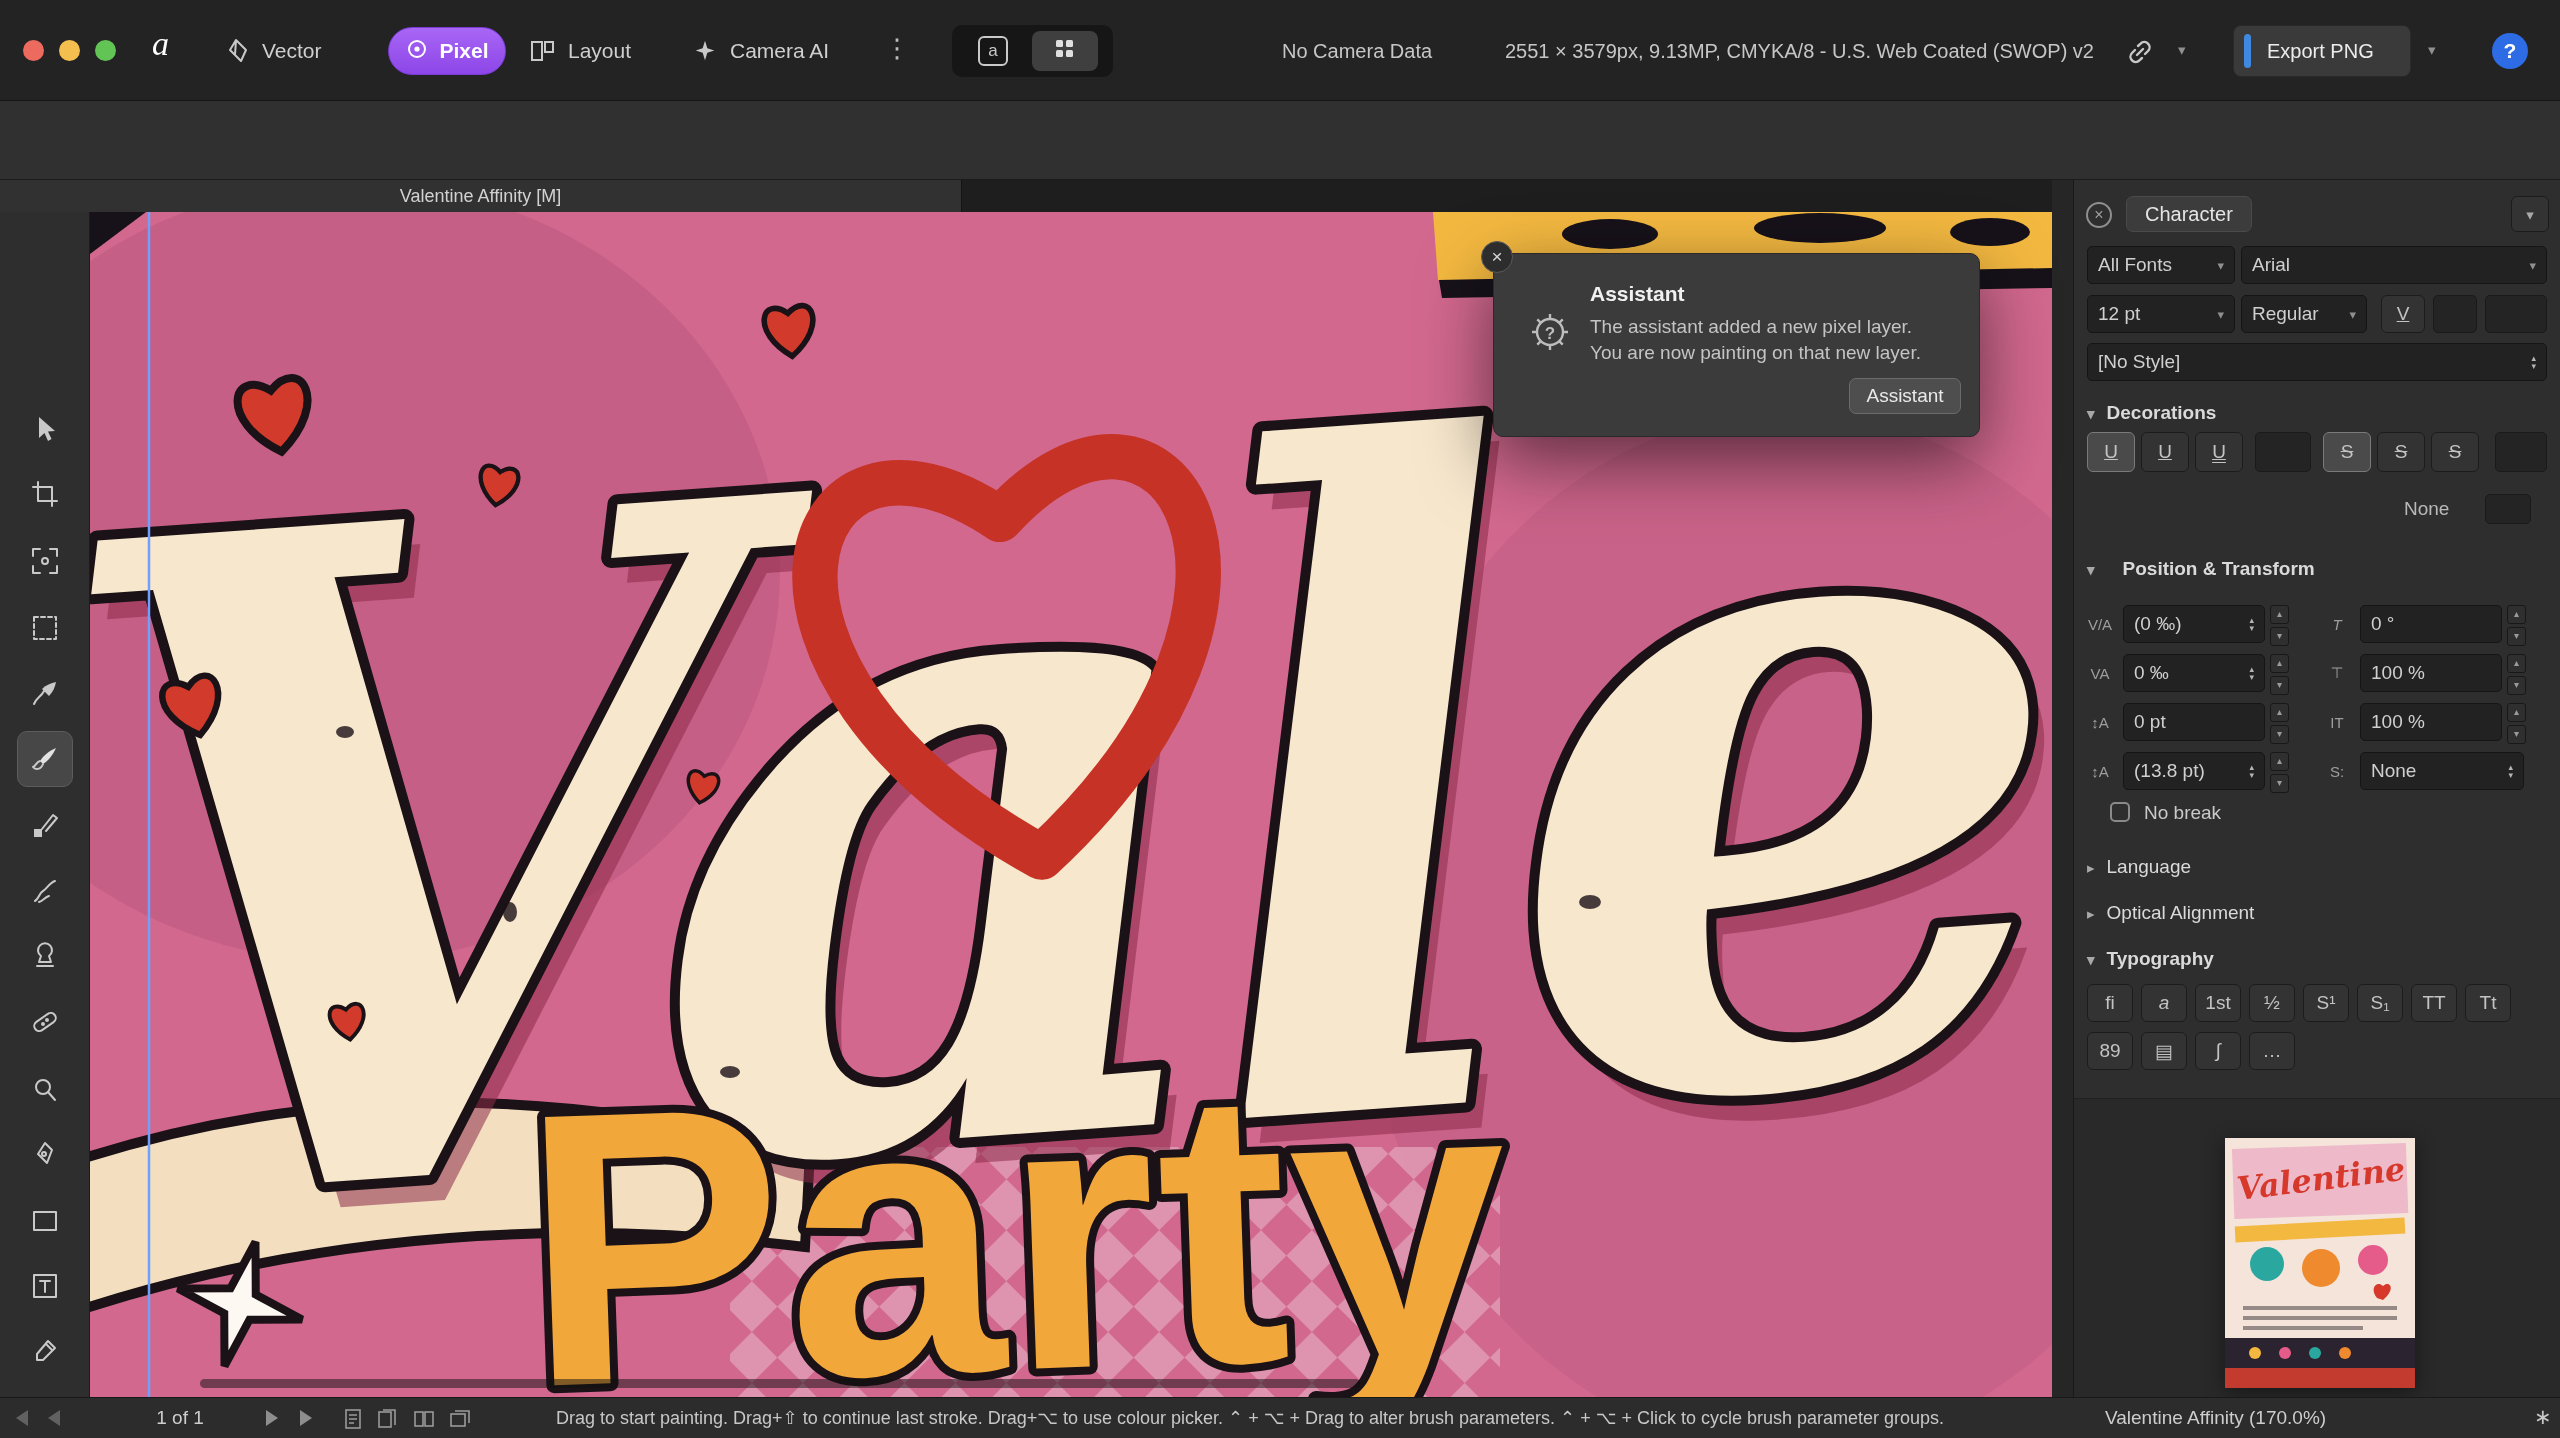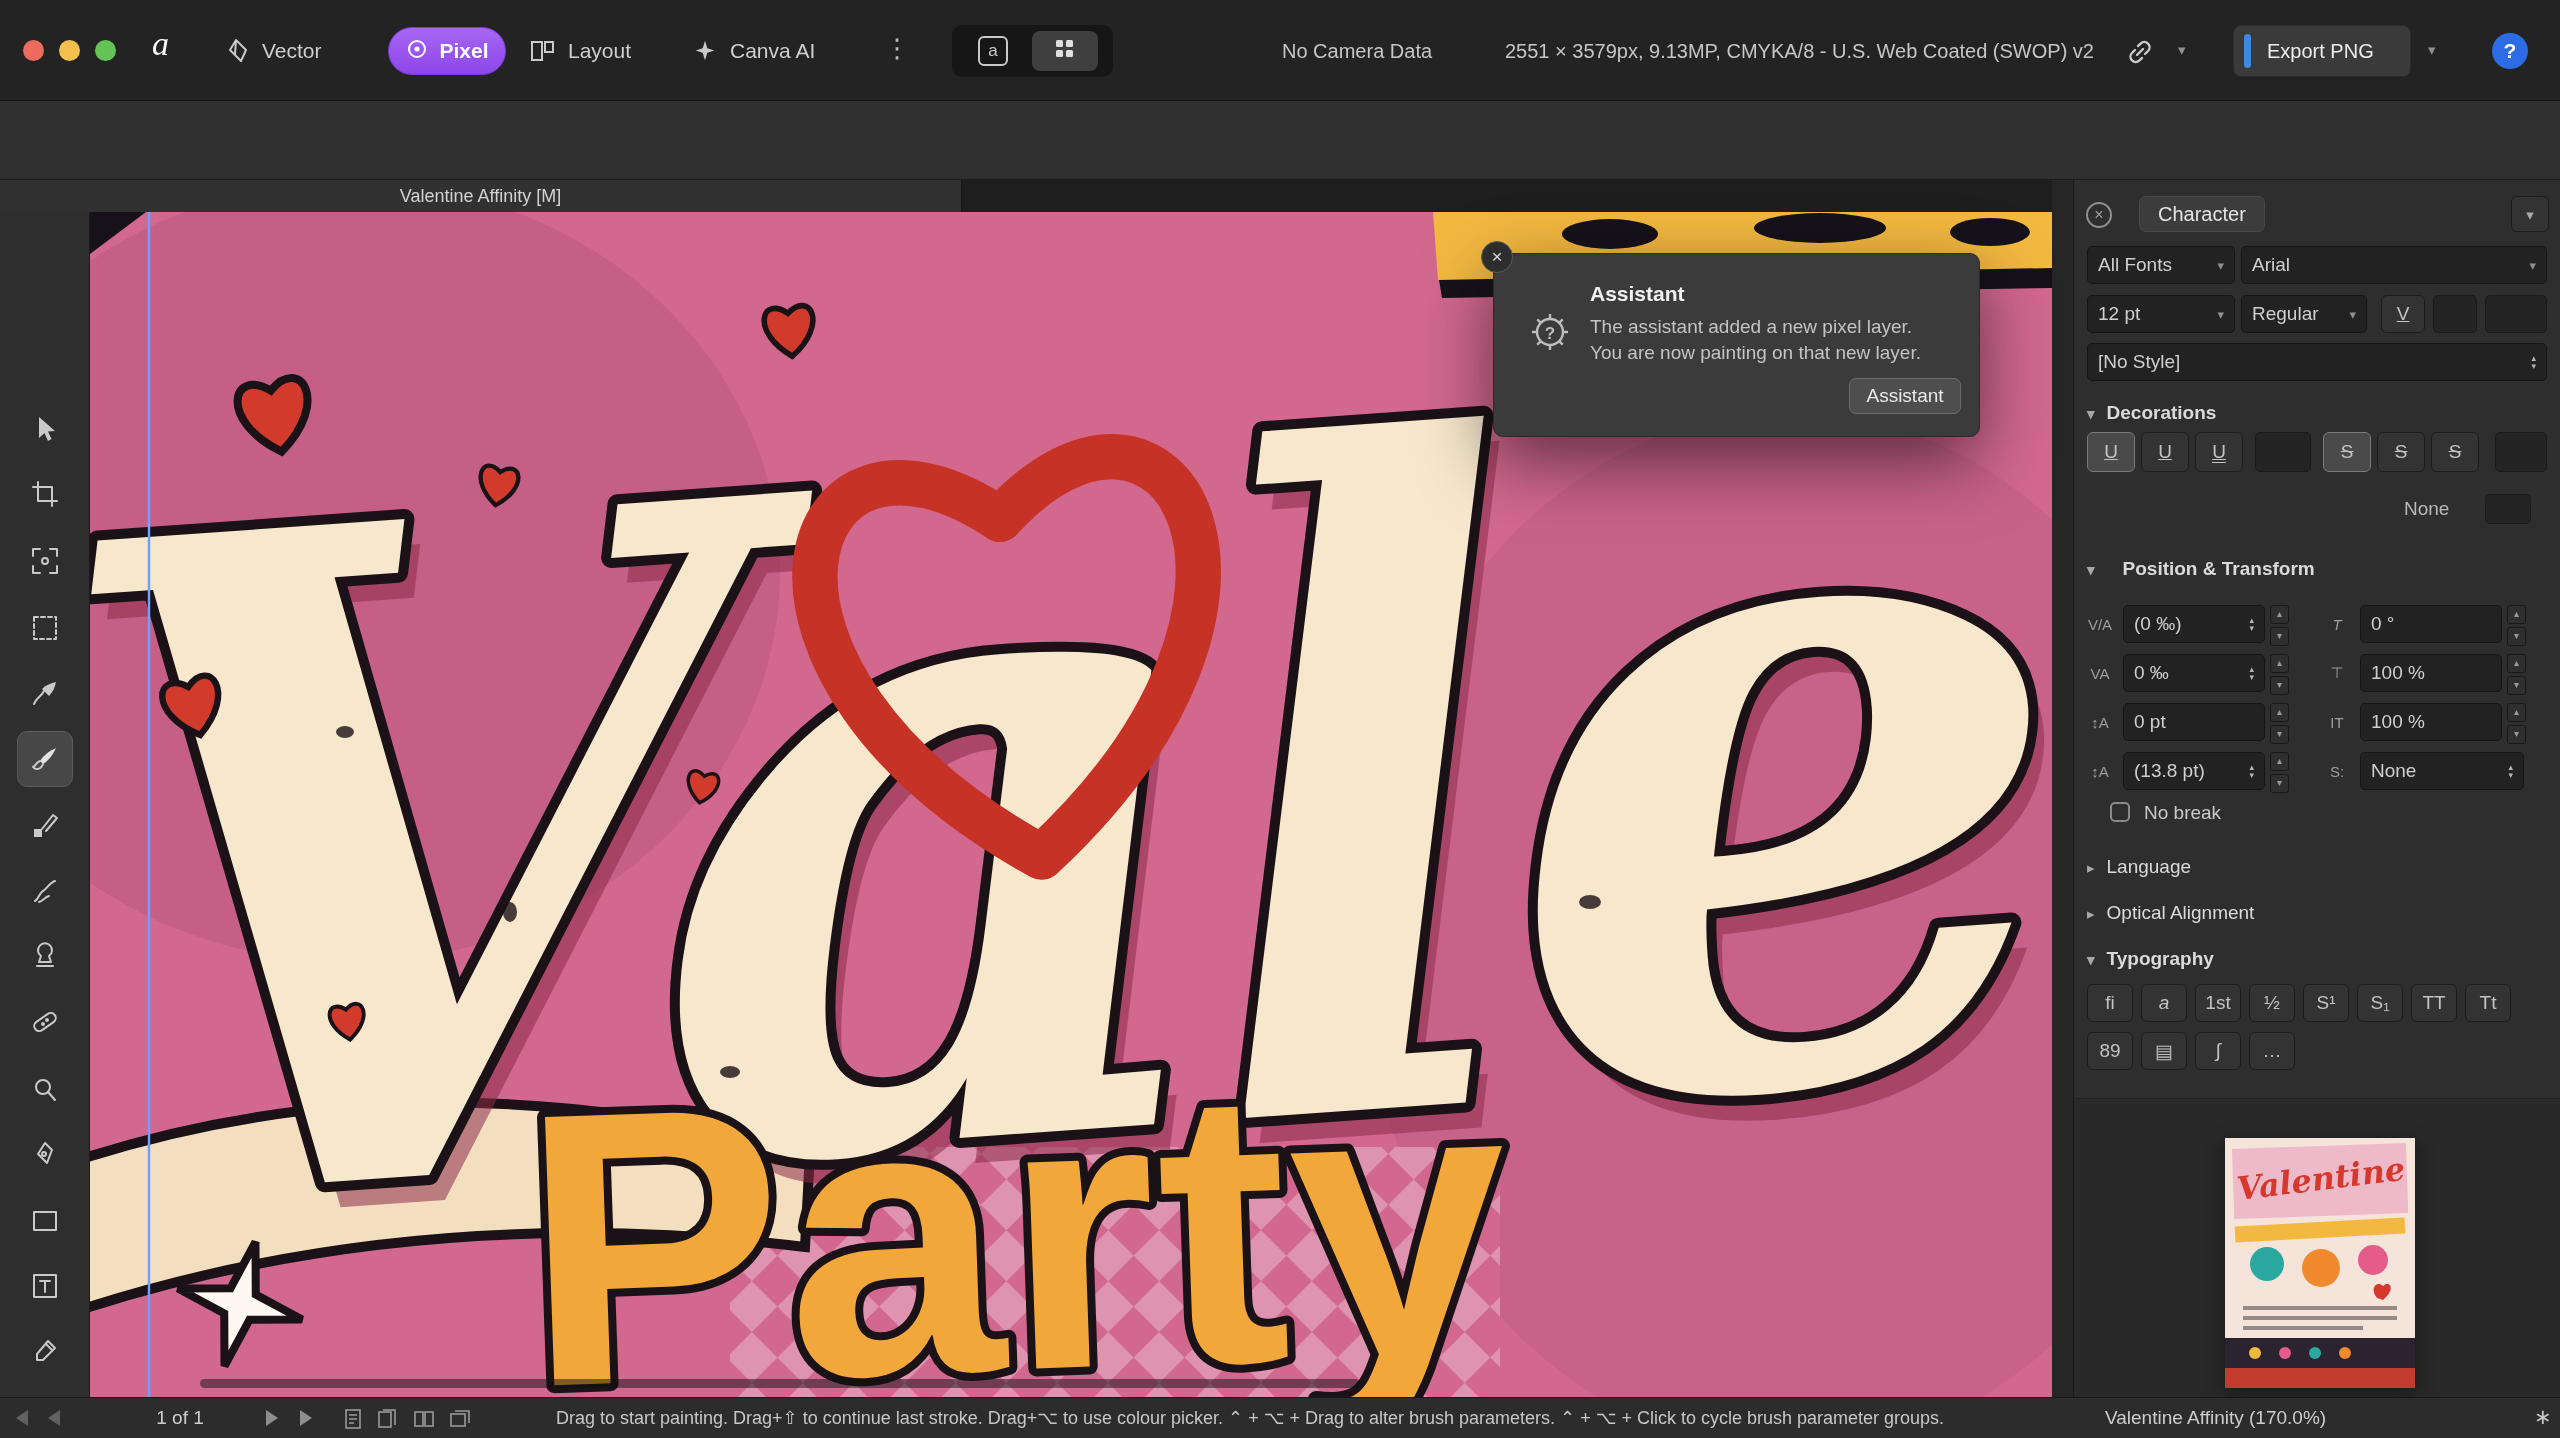--- a/index.html
+++ b/index.html
@@ -129,21 +129,21 @@
       </span>
       <span>Layout</span>
     </div>
 
     <div class="abs persona" style="left:692px;">
       <span>
         <svg width="26" height="26" viewBox="0 0 28 28">
             <path d="M14 3 L16.5 11 L24 13.5 L16.5 16 L14 24 L11.5 16 L4 13.5 L11.5 11 Z" fill="#c9c9c9"></path>
           </svg>
       </span>
-      <span>Canva AI</span>
+      <span>Camera AI</span>
     </div>
 
     <div class="abs" style="left:884px;top:33px;font-size:26px;color:#bdbdbd;">⋮</div>
 
     <div class="abs ghost-pill" style="left:952px;top:25px;width:161px;height:52px;">
       <div class="pillseg">
         <span style="border:2px solid #c9c9c9;border-radius:6px;width:26px;height:26px;display:flex;align-items:center;justify-content:center;font-size:17px;color:#c9c9c9;">a</span>
       </div>
       <div class="pillseg lit">
         <span>
@@ -464,21 +464,21 @@
       <span>Assistant</span>
       </div>
   </div>
 
   <div id="panel" class="abs">
 
     <div class="abs" style="left:12px;top:22px;width:26px;height:26px;border:2px solid #8f8f8f;border-radius:50%;
          display:flex;align-items:center;justify-content:center;color:#9f9f9f;font-size:16px;">
       <span>×</span>
       </div>
-    <div class="abs ptab" style="left:52px;top:16px;margin-left:13px;">
+    <div class="abs ptab" style="left:52px;top:16px;">
       <span>Character</span>
       </div>
     <div class="abs sqbtn" style="left:437px;top:16px;width:38px;height:36px;">
       <span class="chv-d"></span>
       </div>
 
     <div class="abs pfield dda" style="left:13px;top:66px;width:148px;">
       <span>All Fonts</span>
       </div>
     <div class="abs pfield dda" style="left:167px;top:66px;width:306px;">

